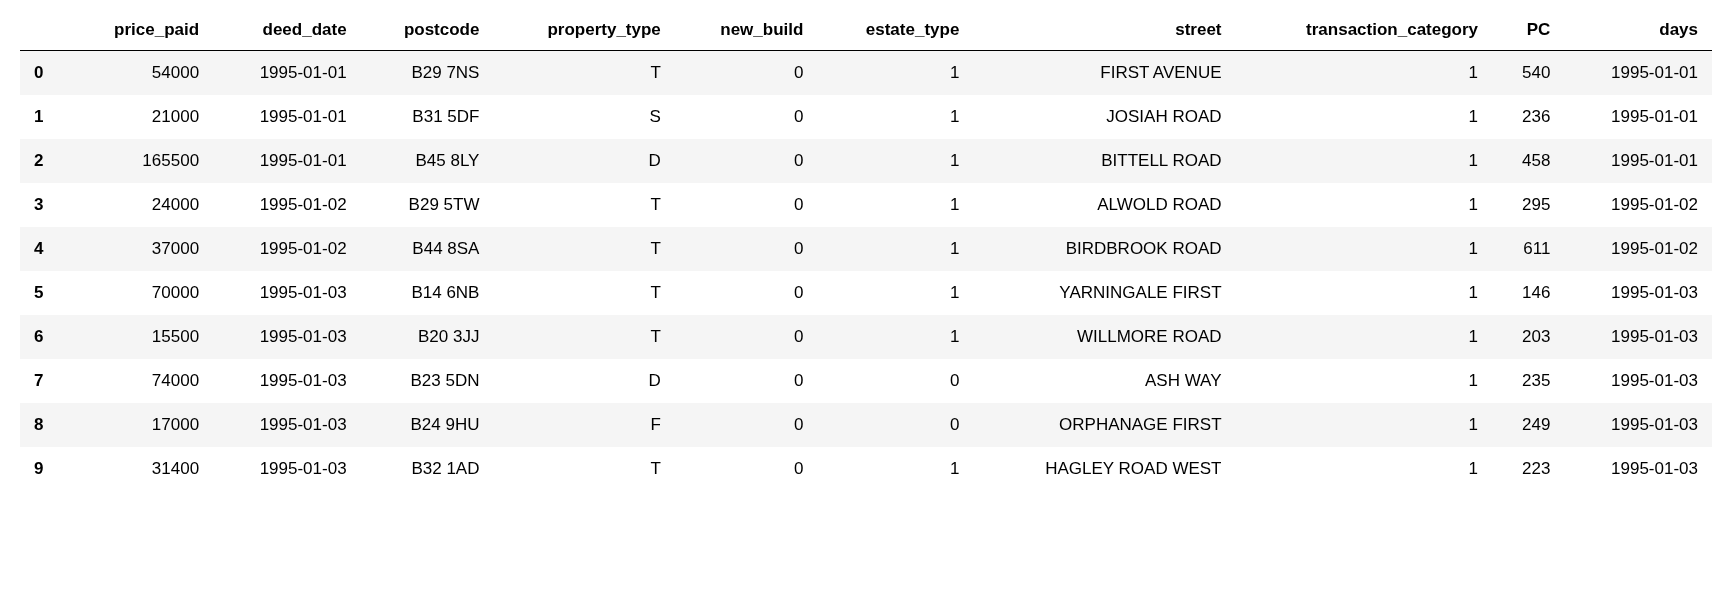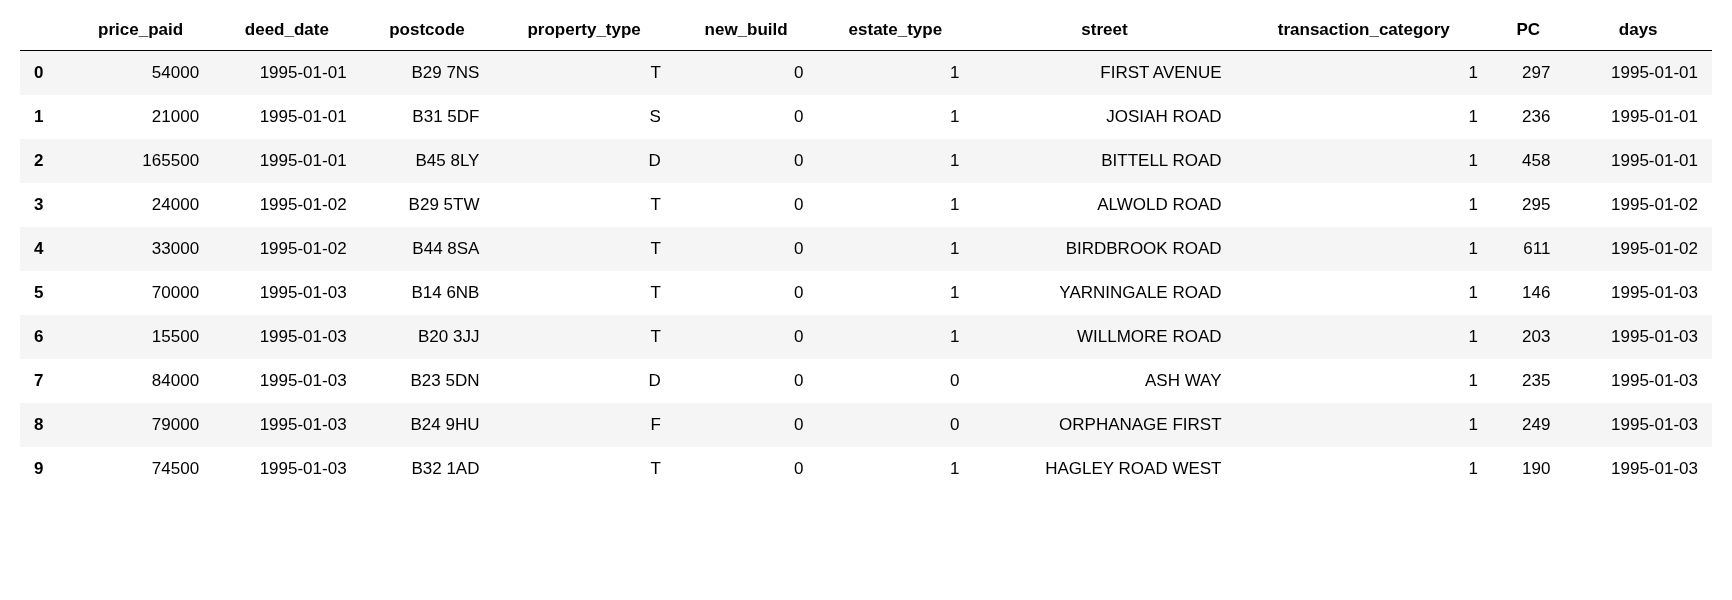--- a/index.html
+++ b/index.html
@@ -12,21 +12,21 @@
       background: #fff;
       padding: 10px 20px;
     }
     table {
       border-collapse: collapse;
       width: 100%;
       font-size: 17px;
     }
     thead th {
       font-weight: 700;
-      text-align: center;
+      text-align: right;
       padding: 10px 14px;
       border-bottom: 1px solid #000;
       white-space: nowrap;
     }
     thead th.idx {
       text-align: left;
     }
     tbody td {
       padding: 12px 14px;
       text-align: right;
@@ -66,21 +66,21 @@
       <tr>
         <td class="idx">0</td>
         <td>54000</td>
         <td>1995-01-01</td>
         <td>B29 7NS</td>
         <td>T</td>
         <td>0</td>
         <td>1</td>
         <td>FIRST AVENUE</td>
         <td>1</td>
-        <td>297</td>
+        <td>540</td>
         <td>1995-01-01</td>
       </tr>
       <tr>
         <td class="idx">1</td>
         <td>21000</td>
         <td>1995-01-01</td>
         <td>B31 5DF</td>
         <td>S</td>
         <td>0</td>
         <td>1</td>
@@ -110,90 +110,90 @@
         <td>T</td>
         <td>0</td>
         <td>1</td>
         <td>ALWOLD ROAD</td>
         <td>1</td>
         <td>295</td>
         <td>1995-01-02</td>
       </tr>
       <tr>
         <td class="idx">4</td>
-        <td>33000</td>
+        <td>37000</td>
         <td>1995-01-02</td>
         <td>B44 8SA</td>
         <td>T</td>
         <td>0</td>
         <td>1</td>
         <td>BIRDBROOK ROAD</td>
         <td>1</td>
         <td>611</td>
         <td>1995-01-02</td>
       </tr>
       <tr>
         <td class="idx">5</td>
         <td>70000</td>
         <td>1995-01-03</td>
         <td>B14 6NB</td>
         <td>T</td>
         <td>0</td>
         <td>1</td>
-        <td>YARNINGALE ROAD</td>
+        <td>YARNINGALE FIRST</td>
         <td>1</td>
         <td>146</td>
         <td>1995-01-03</td>
       </tr>
       <tr>
         <td class="idx">6</td>
         <td>15500</td>
         <td>1995-01-03</td>
         <td>B20 3JJ</td>
         <td>T</td>
         <td>0</td>
         <td>1</td>
         <td>WILLMORE ROAD</td>
         <td>1</td>
         <td>203</td>
         <td>1995-01-03</td>
       </tr>
       <tr>
         <td class="idx">7</td>
-        <td>84000</td>
+        <td>74000</td>
         <td>1995-01-03</td>
         <td>B23 5DN</td>
         <td>D</td>
         <td>0</td>
         <td>0</td>
         <td>ASH WAY</td>
         <td>1</td>
         <td>235</td>
         <td>1995-01-03</td>
       </tr>
       <tr>
         <td class="idx">8</td>
-        <td>79000</td>
+        <td>17000</td>
         <td>1995-01-03</td>
         <td>B24 9HU</td>
         <td>F</td>
         <td>0</td>
         <td>0</td>
         <td>ORPHANAGE FIRST</td>
         <td>1</td>
         <td>249</td>
         <td>1995-01-03</td>
       </tr>
       <tr>
         <td class="idx">9</td>
-        <td>74500</td>
+        <td>31400</td>
         <td>1995-01-03</td>
         <td>B32 1AD</td>
         <td>T</td>
         <td>0</td>
         <td>1</td>
         <td>HAGLEY ROAD WEST</td>
         <td>1</td>
-        <td>190</td>
+        <td>223</td>
         <td>1995-01-03</td>
       </tr>
     </tbody>
 </table>
 
 </body></html>

